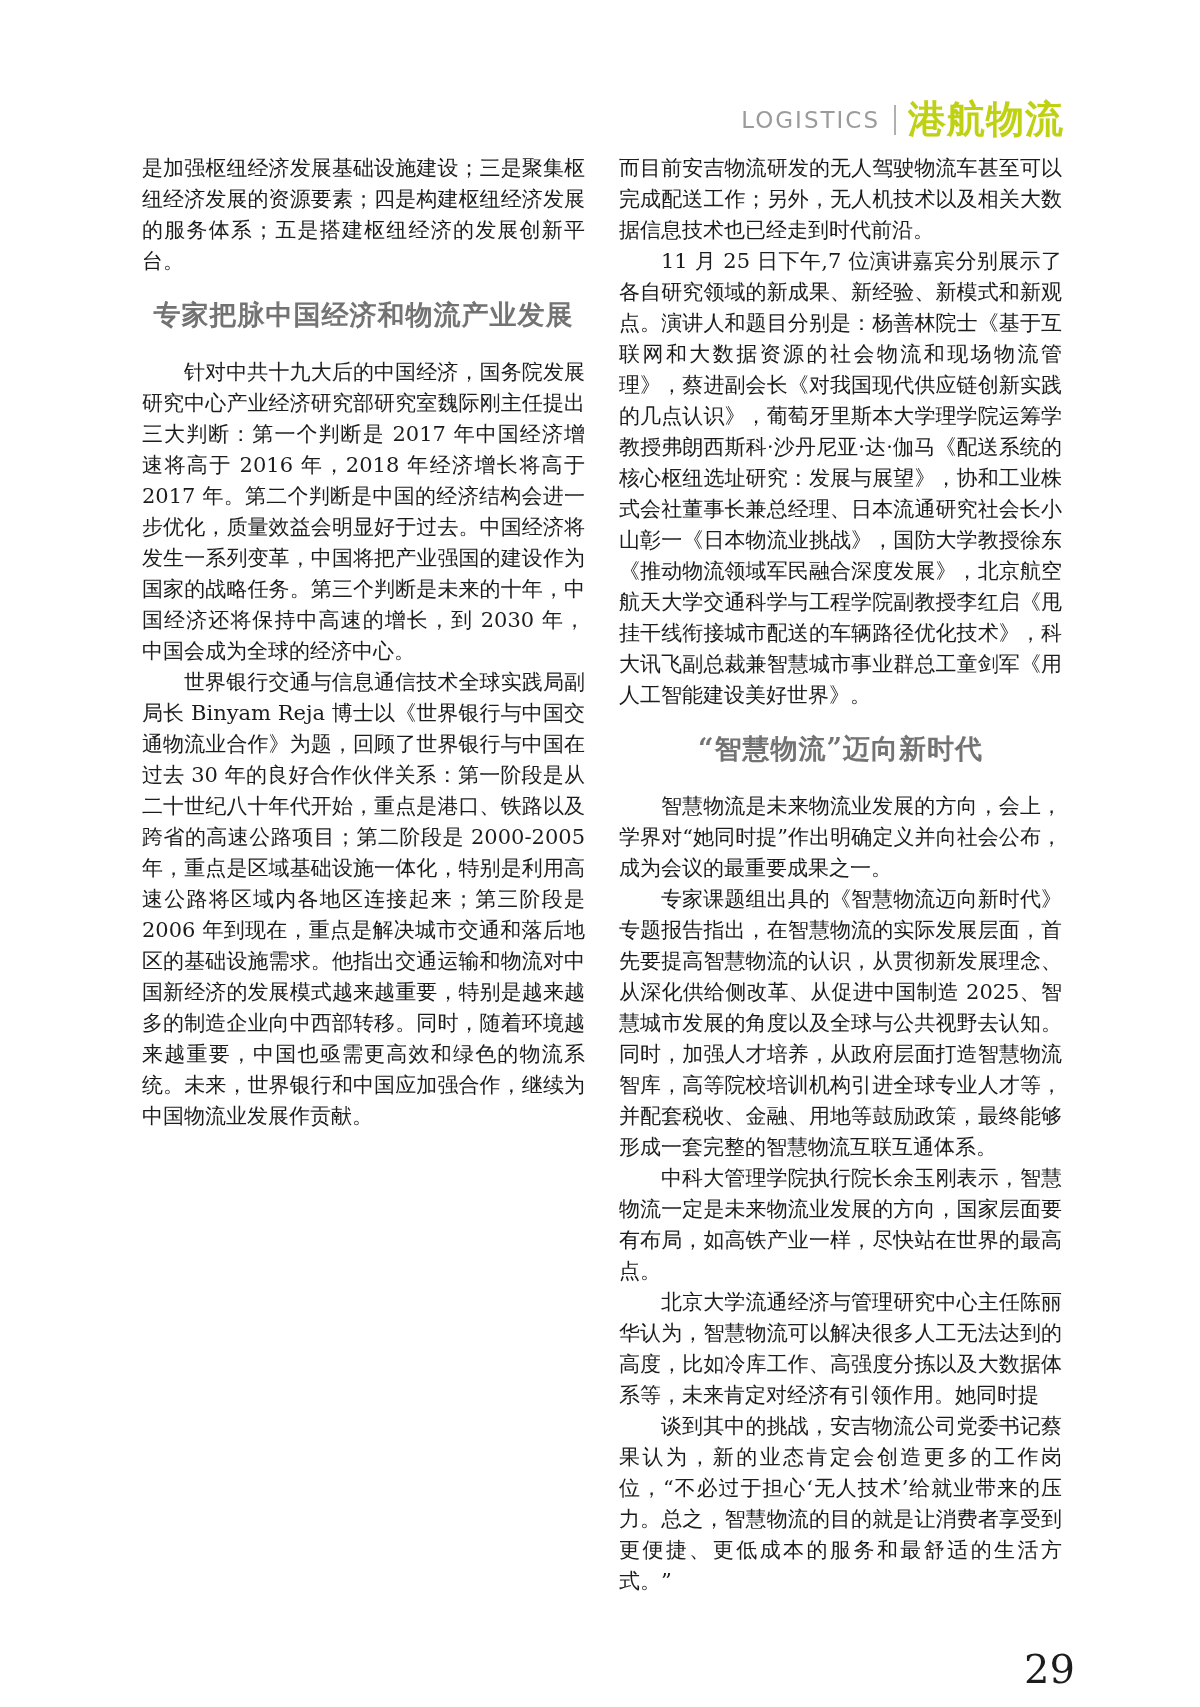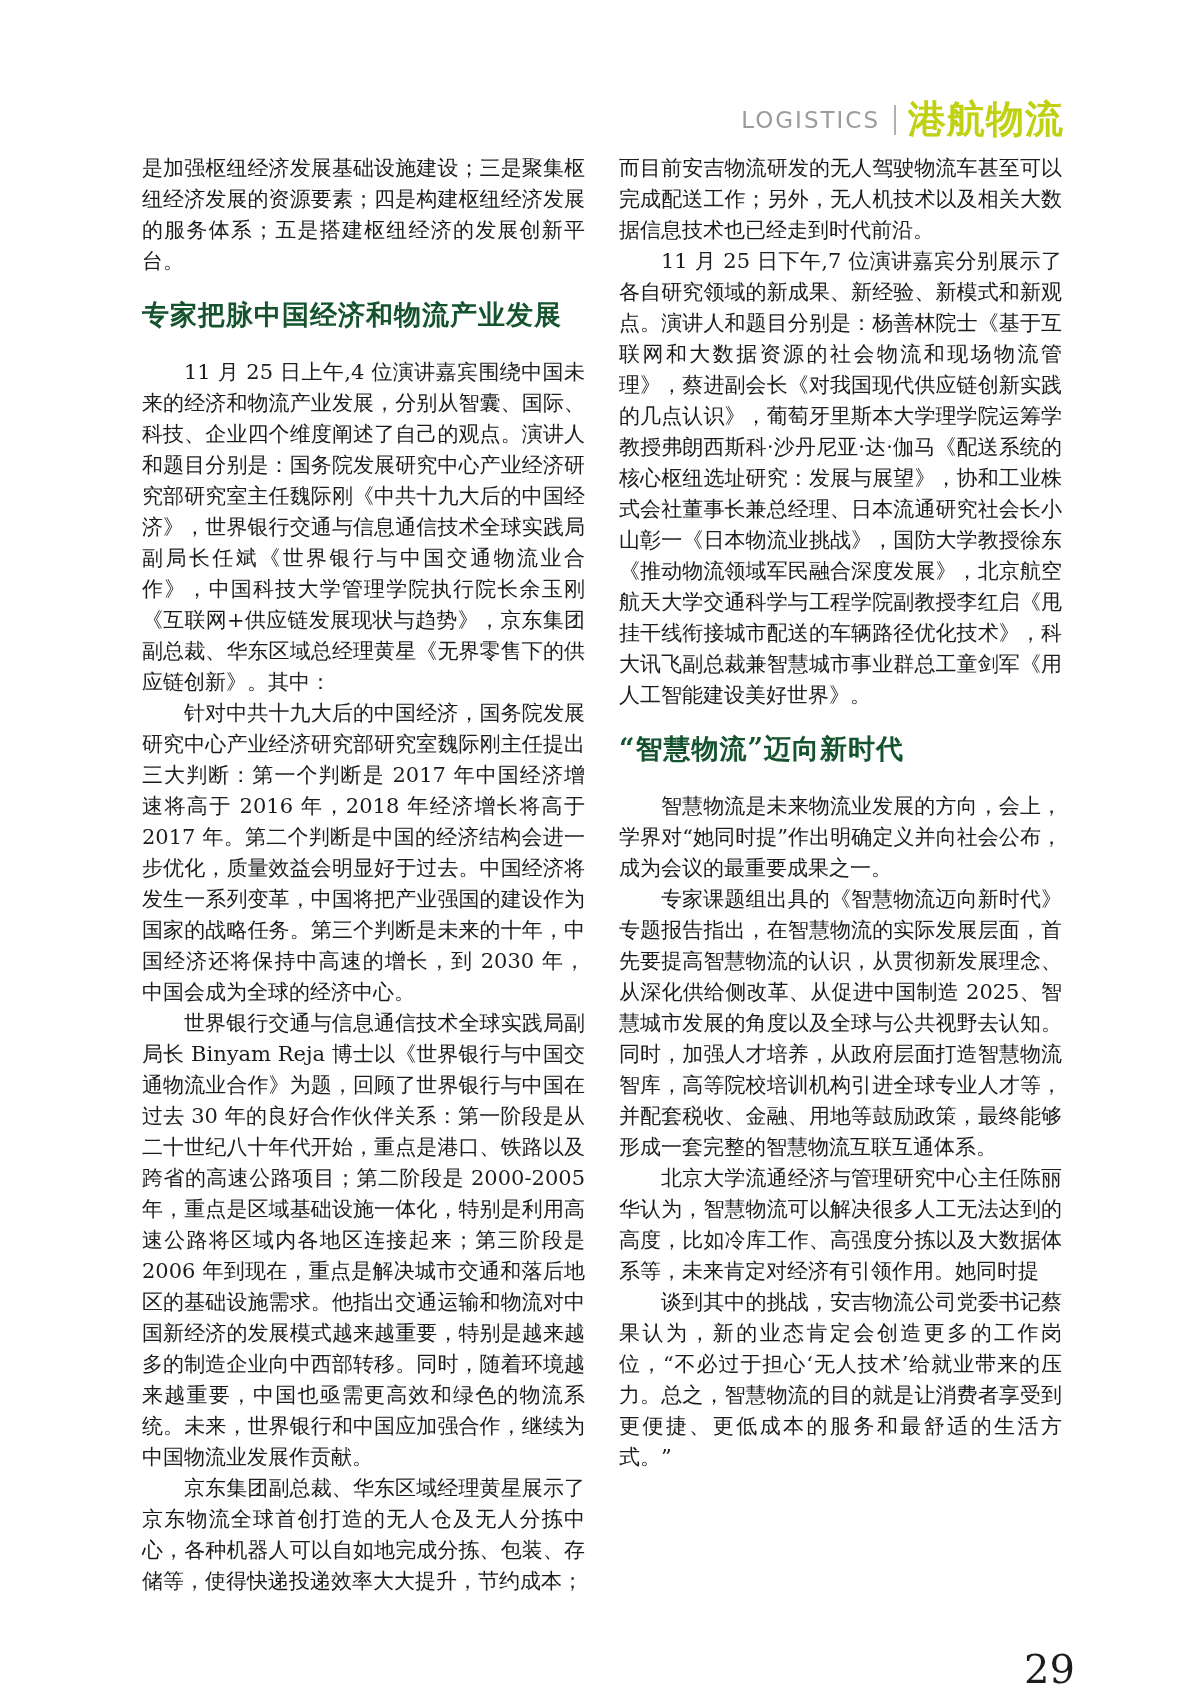--- a/index.html
+++ b/index.html
@@ -63,24 +63,24 @@
     margin: 0;
     text-indent: 2em;
   }
   .col p.cont {
     text-indent: 0;
   }
   .col h2 {
     font-size: 27px;
     line-height: 34px;
     font-weight: bold;
-    color: #14532d;
+    color: #737373;
     margin: 21px 0 25px 0;
     text-indent: 0;
-    text-align: left;
+    text-align: center;
     letter-spacing: 1px;
   }
   .pagenum {
     position: absolute;
     left: 1024px;
     top: 1630px;
     font-size: 40px;
     color: #1c1c1c;
     font-family: "DejaVu Serif", "Liberation Serif", serif;
   }
@@ -94,32 +94,31 @@
     <span class="masthead-en">LOGISTICS</span>
     <span class="masthead-sep"></span>
     <span class="masthead-cn">港航物流</span>
   </div>
 
   <div class="columns">
 
     <div class="col">
       <p class="cont">是加强枢纽经济发展基础设施建设；三是聚集枢纽经济发展的资源要素；四是构建枢纽经济发展的服务体系；五是搭建枢纽经济的发展创新平台。</p>
       <h2>专家把脉中国经济和物流产业发展</h2>
-      <p>11 月 25 日上午,4 位演讲嘉宾围绕中国未来的经济和物流产业发展，分别从智囊、国际、科技、企业四个维度阐述了自己的观点。演讲人和题目分别是：国务院发展研究中心产业经济研究部研究室主任魏际刚《中共十九大后的中国经济》，世界银行交通与信息通信技术全球实践局副局长任斌《世界银行与中国交通物流业合作》，中国科技大学管理学院执行院长余玉刚《互联网+供应链发展现状与趋势》，京东集团副总裁、华东区域总经理黄星《无界零售下的供应链创新》。其中：</p>
       <p>针对中共十九大后的中国经济，国务院发展研究中心产业经济研究部研究室魏际刚主任提出三大判断：第一个判断是 2017 年中国经济增速将高于 2016 年，2018 年经济增长将高于 2017 年。第二个判断是中国的经济结构会进一步优化，质量效益会明显好于过去。中国经济将发生一系列变革，中国将把产业强国的建设作为国家的战略任务。第三个判断是未来的十年，中国经济还将保持中高速的增长，到 2030 年，中国会成为全球的经济中心。</p>
       <p>世界银行交通与信息通信技术全球实践局副局长 Binyam Reja 博士以《世界银行与中国交通物流业合作》为题，回顾了世界银行与中国在过去 30 年的良好合作伙伴关系：第一阶段是从二十世纪八十年代开始，重点是港口、铁路以及跨省的高速公路项目；第二阶段是 2000-2005 年，重点是区域基础设施一体化，特别是利用高速公路将区域内各地区连接起来；第三阶段是 2006 年到现在，重点是解决城市交通和落后地区的基础设施需求。他指出交通运输和物流对中国新经济的发展模式越来越重要，特别是越来越多的制造企业向中西部转移。同时，随着环境越来越重要，中国也亟需更高效和绿色的物流系统。未来，世界银行和中国应加强合作，继续为中国物流业发展作贡献。</p>
-      <p>京东集团副总裁、华东区域经理黄星展示了京东物流全球首创打造的无人仓及无人分拣中心，各种机器人可以自如地完成分拣、包装、存储等，使得快递投递效率大大提升，节约成本；</p>
     </div>
 
     <div class="col">
       <p class="cont">而目前安吉物流研发的无人驾驶物流车甚至可以完成配送工作；另外，无人机技术以及相关大数据信息技术也已经走到时代前沿。</p>
       <p>11 月 25 日下午,7 位演讲嘉宾分别展示了各自研究领域的新成果、新经验、新模式和新观点。演讲人和题目分别是：杨善林院士《基于互联网和大数据资源的社会物流和现场物流管理》，蔡进副会长《对我国现代供应链创新实践的几点认识》，葡萄牙里斯本大学理学院运筹学教授弗朗西斯科·沙丹尼亚·达·伽马《配送系统的核心枢纽选址研究：发展与展望》，协和工业株式会社董事长兼总经理、日本流通研究社会长小山彰一《日本物流业挑战》，国防大学教授徐东《推动物流领域军民融合深度发展》，北京航空航天大学交通科学与工程学院副教授李红启《甩挂干线衔接城市配送的车辆路径优化技术》，科大讯飞副总裁兼智慧城市事业群总工童剑军《用人工智能建设美好世界》。</p>
       <h2>“智慧物流”迈向新时代</h2>
       <p>智慧物流是未来物流业发展的方向，会上，学界对“她同时提”作出明确定义并向社会公布，成为会议的最重要成果之一。</p>
       <p>专家课题组出具的《智慧物流迈向新时代》专题报告指出，在智慧物流的实际发展层面，首先要提高智慧物流的认识，从贯彻新发展理念、从深化供给侧改革、从促进中国制造 2025、智慧城市发展的角度以及全球与公共视野去认知。同时，加强人才培养，从政府层面打造智慧物流智库，高等院校培训机构引进全球专业人才等，并配套税收、金融、用地等鼓励政策，最终能够形成一套完整的智慧物流互联互通体系。</p>
+      <p>中科大管理学院执行院长余玉刚表示，智慧物流一定是未来物流业发展的方向，国家层面要有布局，如高铁产业一样，尽快站在世界的最高点。</p>
       <p>北京大学流通经济与管理研究中心主任陈丽华认为，智慧物流可以解决很多人工无法达到的高度，比如冷库工作、高强度分拣以及大数据体系等，未来肯定对经济有引领作用。她同时提</p>
       <p>谈到其中的挑战，安吉物流公司党委书记蔡果认为，新的业态肯定会创造更多的工作岗位，“不必过于担心‘无人技术’给就业带来的压力。总之，智慧物流的目的就是让消费者享受到更便捷、更低成本的服务和最舒适的生活方式。”</p>
     </div>
 
   </div>
 
   <div class="pagenum">29</div>
 
 </div>
 

